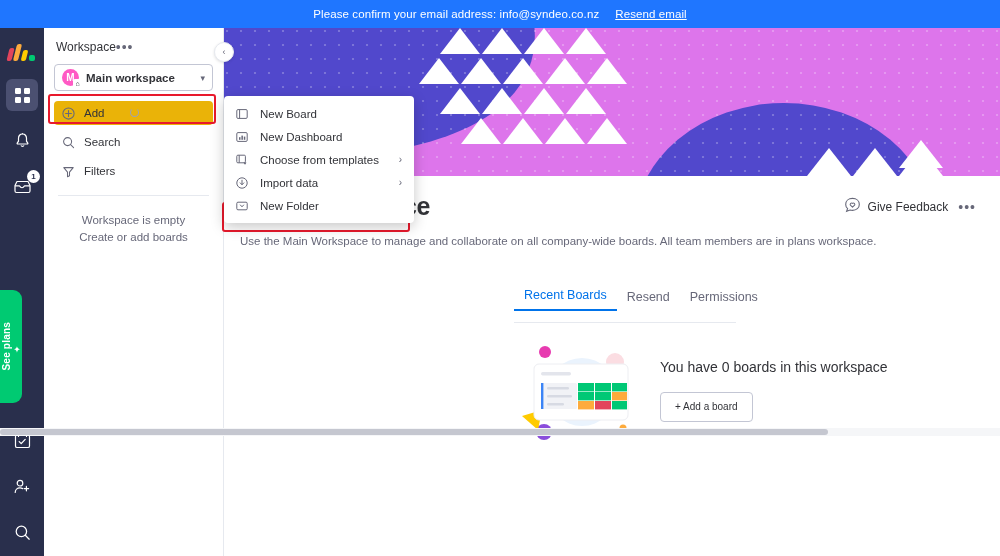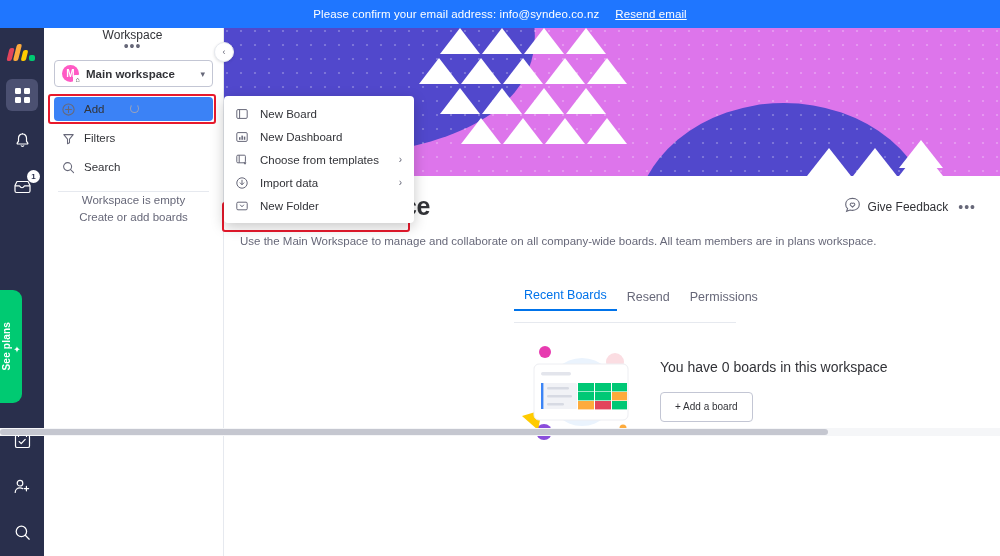--- a/index.html
+++ b/index.html
@@ -70,22 +70,21 @@
   .rail-bottom { position: absolute; left: 0; bottom: 8px; width: 44px;
                  display: flex; flex-direction: column; align-items: center; }
 
   
   .panel {
     position: absolute; left: 44px; top: 28px; width: 180px; height: 528px;
     background: #ffffff; border-right: 1px solid #e6e9ef;
   }
   .panel-head {
     display: flex; align-items: center; justify-content: flex-start;
-    padding: 0 14px 2px 12px;
-    flex-direction: column;
+    padding: 12px 14px 2px 12px;
   }
   .panel-head .ttl { font-size: 12px; color: #323338; }
   .dots { color: #676879; font-size: 14px; letter-spacing: 1px; cursor: pointer; line-height: 8px; }
 
   .ws-select {
     margin: 8px 10px 0 10px; height: 27px;
     border: 1px solid #c3c6d4; border-radius: 4px;
     display: flex; align-items: center; padding: 0 7px; cursor: pointer;
     background: #fff;
   }
@@ -104,32 +103,32 @@
   .ws-name { font-size: 11.5px; font-weight: bold; color: #323338; margin-left: 7px; flex: 1; }
   .chev-dn { font-size: 9px; color: #676879; }
 
   .nav-list { margin-top: 10px; }
   .nav-item {
     height: 24px; margin: 0 10px; border-radius: 4px;
     display: flex; align-items: center; padding: 0 8px;
     font-size: 11.5px; color: #323338; cursor: pointer; position: relative;
   }
   .nav-item + .nav-item { margin-top: 5px; }
-  .nav-item.sel { background: #3b82f6; }
+  .nav-item.sel { background: #eab308; }
   .nav-item .ico { width: 15px; display: flex; align-items: center; }
   .nav-item .lbl { margin-left: 7px; }
   .spinner {
     position: absolute; left: 76px; top: 7px;
     width: 9px; height: 9px; border-radius: 50%;
     border: 1.6px solid #9aa2bb; border-top-color: transparent;
   }
 
   .divider { margin: 12px 14px 0 14px; height: 1px; background: #e6e9ef; }
   .empty-txt {
-    margin-top: 0; text-align: center;
+    margin-top: 16px; text-align: center;
     font-size: 11.5px; color: #676879; line-height: 17px;
   }
 
   
   .redbox { position: absolute; border: 2px solid #e8192c; border-radius: 3px; pointer-events: none; }
   #redbox-add   { left: 48px;  top: 94px;  width: 168px; height: 30px; }
   #redbox-folder{ left: 222px; top: 202px; width: 188px; height: 30px; }
 
   
   .collapse {
@@ -308,34 +307,34 @@
             <path d="M6.5 3.6v5.8M3.6 6.5h5.8" stroke="#676879" stroke-width="1.05" stroke-linecap="round"></path>
           </svg>
         </span>
         <span class="lbl">Add</span>
         <span class="spinner"></span>
       </div>
 
       <div class="nav-item">
         <span class="ico">
           <svg width="13" height="13" viewBox="0 0 13 13">
-            <path d="M1.8 2.6h9.4L7.5 7.1v3.6l-2 1.1V7.1z" fill="none" stroke="#676879" stroke-width="1.05" stroke-linejoin="round"></path>
+            <circle cx="5.6" cy="5.6" r="4" fill="none" stroke="#676879" stroke-width="1.05"></circle>
+            <path d="M8.6 8.6 11.6 11.6" stroke="#676879" stroke-width="1.05" stroke-linecap="round"></path>
           </svg>
         </span>
-        <span class="lbl">Filters</span>
+        <span class="lbl">Search</span>
       </div>
 
       <div class="nav-item">
         <span class="ico">
           <svg width="13" height="13" viewBox="0 0 13 13">
-            <circle cx="5.6" cy="5.6" r="4" fill="none" stroke="#676879" stroke-width="1.05"></circle>
-            <path d="M8.6 8.6 11.6 11.6" stroke="#676879" stroke-width="1.05" stroke-linecap="round"></path>
+            <path d="M1.8 2.6h9.4L7.5 7.1v3.6l-2 1.1V7.1z" fill="none" stroke="#676879" stroke-width="1.05" stroke-linejoin="round"></path>
           </svg>
         </span>
-        <span class="lbl">Search</span>
+        <span class="lbl">Filters</span>
       </div>
     </div>
 
     <div class="divider"></div>
 
     <div class="empty-txt">
       <div>Workspace is empty</div>
       <div>Create or add boards</div>
     </div>
   </div>

